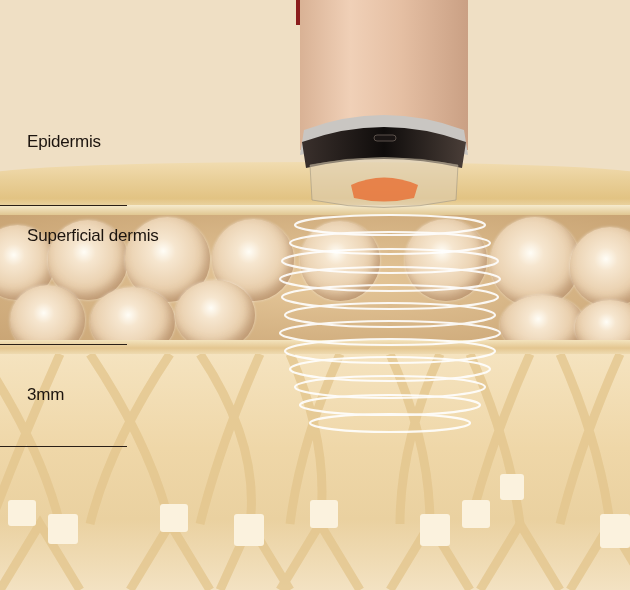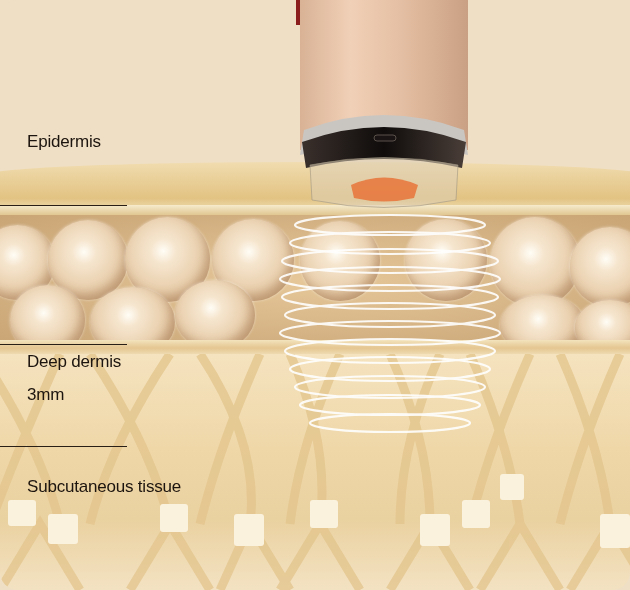--- a/index.html
+++ b/index.html
@@ -1,17 +1,17 @@
 <!DOCTYPE html>
 <html><head>
 <meta charset="utf-8">
 <style>
   html, body { margin:0; padding:0; }
   body { width:630px; height:590px; overflow:hidden; background:#efdfc4; font-family:"Liberation Sans", sans-serif; }
-  .stage { position:relative; width:630px; height:590px; overflow:hidden; background:#efdfc4;border-radius:18px; }
+  .stage { position:relative; width:630px; height:590px; overflow:hidden; background:#efdfc4; }
   .epi-band {
     position:absolute; left:-20px; right:-20px; top:162px; height:52px;
     background:linear-gradient(180deg,#f1dcb0 0%,#e9cf98 35%,#e2c383 70%,#f3e4bf 100%);
     border-radius:50% 50% 0 0 / 14px 14px 0 0;
   }
   .epi-edge { position:absolute; left:0; right:0; top:205px; height:12px;
     background:linear-gradient(180deg,#f6ebcd,#dcbf85); }
   .dermis {
     position:absolute; left:0; right:0; top:215px; height:130px;
     background:radial-gradient(ellipse at 50% 50%,#e6c89a,#c9a474);
@@ -119,20 +119,19 @@
     <path d="M8 130 Q88 100 168 130 L172 155 Q88 135 4 155 Z" fill="#c9c6c2"></path>
     <path d="M6 142 Q88 112 170 142 L166 168 Q88 150 10 168 Z" fill="url(#ring)"></path>
     <rect x="78" y="135" width="22" height="6" rx="3" fill="#1a1514" stroke="#5a504a"></rect>
     <path d="M14 165 Q88 150 162 165 L160 200 Q88 215 16 200 Z" fill="rgba(220,205,180,0.55)" stroke="rgba(160,150,130,0.6)"></path>
     <path d="M55 185 Q88 170 122 185 L118 198 Q88 205 58 198 Z" fill="#e8743a" opacity="0.85"></path>
   </svg>
 
   <div class="label" style="top:131px">Epidermis</div>
   <div class="rule" style="top:205px"></div>
 
+  <div class="label" style="top:225px">Superficial dermis</div>
   <div class="rule" style="top:344px"></div>
 
-  <div class="label" style="top:351px">Deep dermis</div>
   <div class="label" style="top:384px">3mm</div>
   <div class="rule" style="top:446px"></div>
 
-  <div class="label" style="top:476px">Subcutaneous tissue</div>
 </div>
 
 </body></html>

